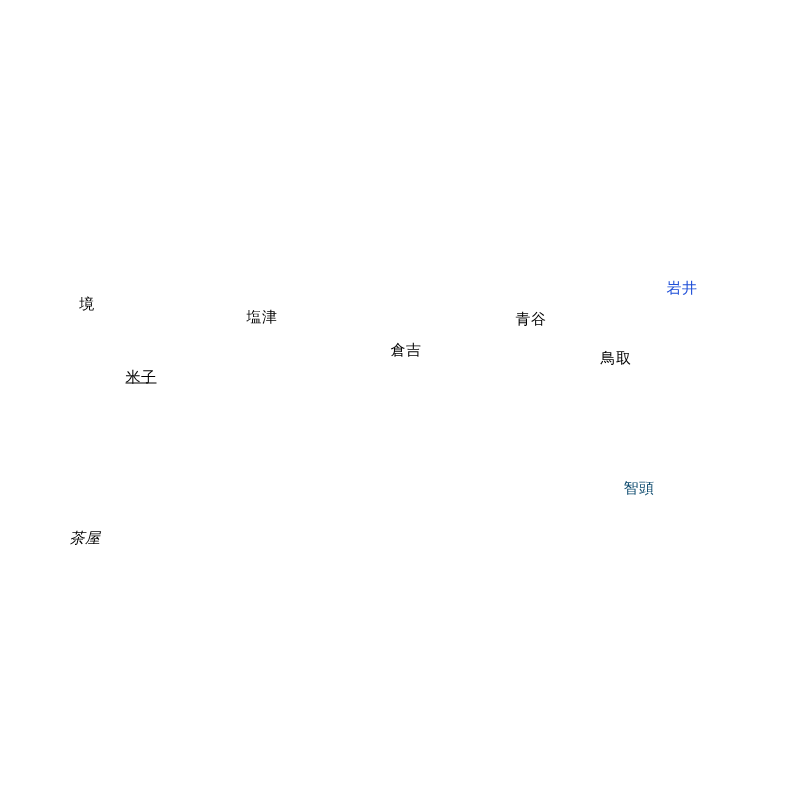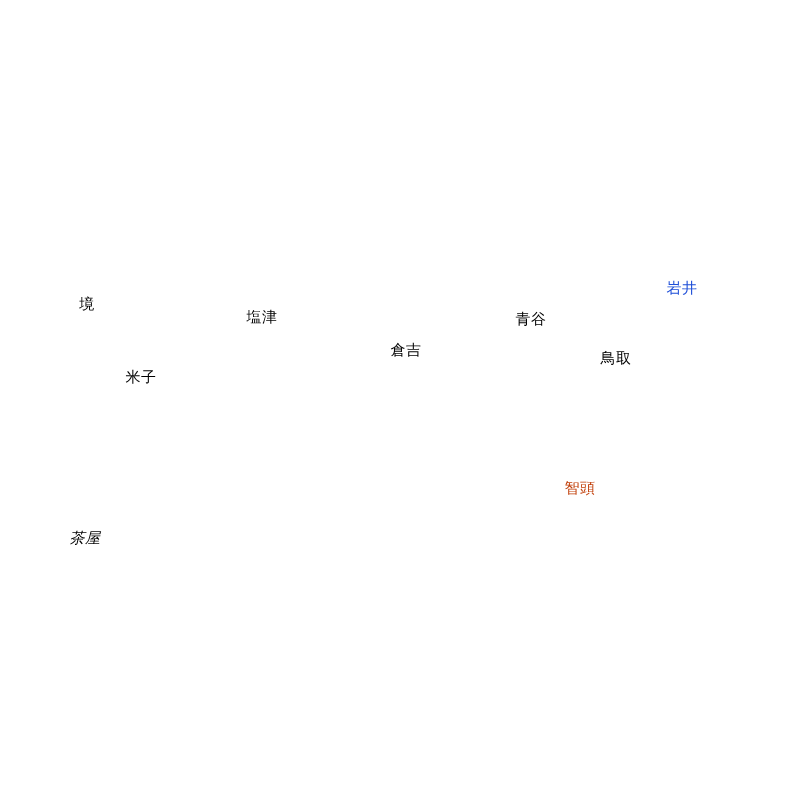--- a/index.html
+++ b/index.html
@@ -29,16 +29,16 @@
 </head>
 <body>
 
 <div id="map-canvas" style="width: 800px; height: 800px; background: rgb(255, 255, 255);">
     <div class="map-label" style="left: 87px; top: 304px; color: rgb(0, 0, 0);">境</div>
     <div class="map-label" style="left: 262px; top: 317px; color: rgb(0, 0, 0);">塩津</div>
     <div class="map-label" style="left: 487px; top: 319px; color: rgb(0, 0, 0); margin-left: 44px;">青谷</div>
     <div class="map-label" style="left: 682px; top: 288px; color: #1d4ed8;">岩井</div>
     <div class="map-label" style="left: 616px; top: 342px; color: rgb(0, 0, 0); margin-top: 16px;">鳥取</div>
     <div class="map-label" style="left: 406px; top: 350px; color: rgb(0, 0, 0);">倉吉</div>
-    <div class="map-label" style="left: 141px; top: 377px; color: rgb(0, 0, 0);">米子</div>
-    <div class="map-label" style="left: 580px; top: 488px; color: #c2410c;">智頭</div>
+    <div class="map-label" style="left: 141px; top: 377px; color: rgb(0, 0, 0); text-decoration: underline;">米子</div>
+    <div class="map-label" style="left: 639px; top: 488px; color: #0c4a6e;">智頭</div>
     <div class="map-label" style="left: 85px; top: 538px; color: rgb(0, 0, 0); font-style: italic;">茶屋</div>
   </div>
 
 </body></html>

